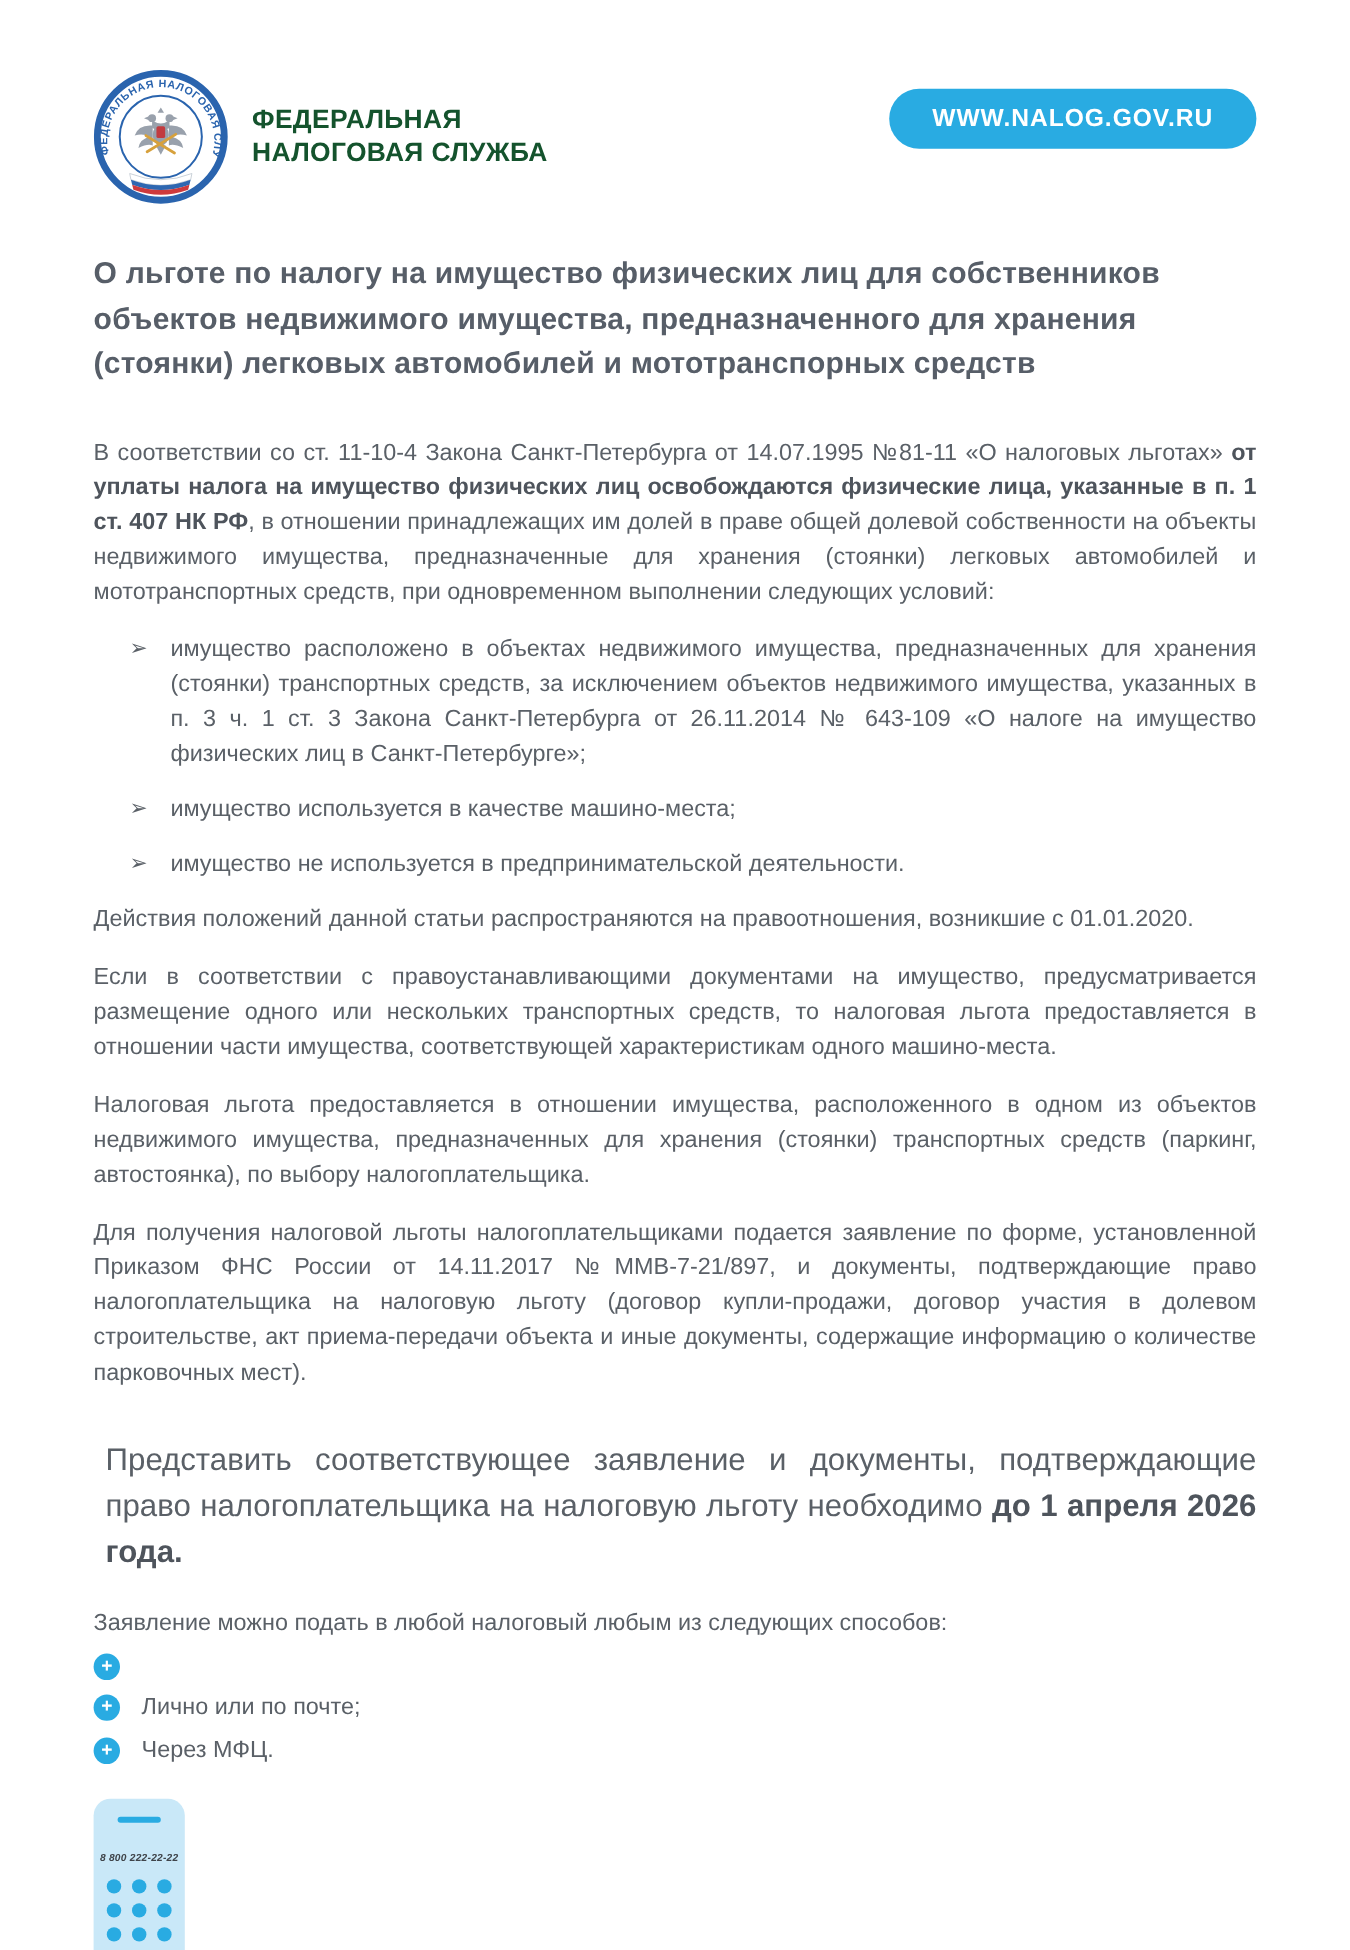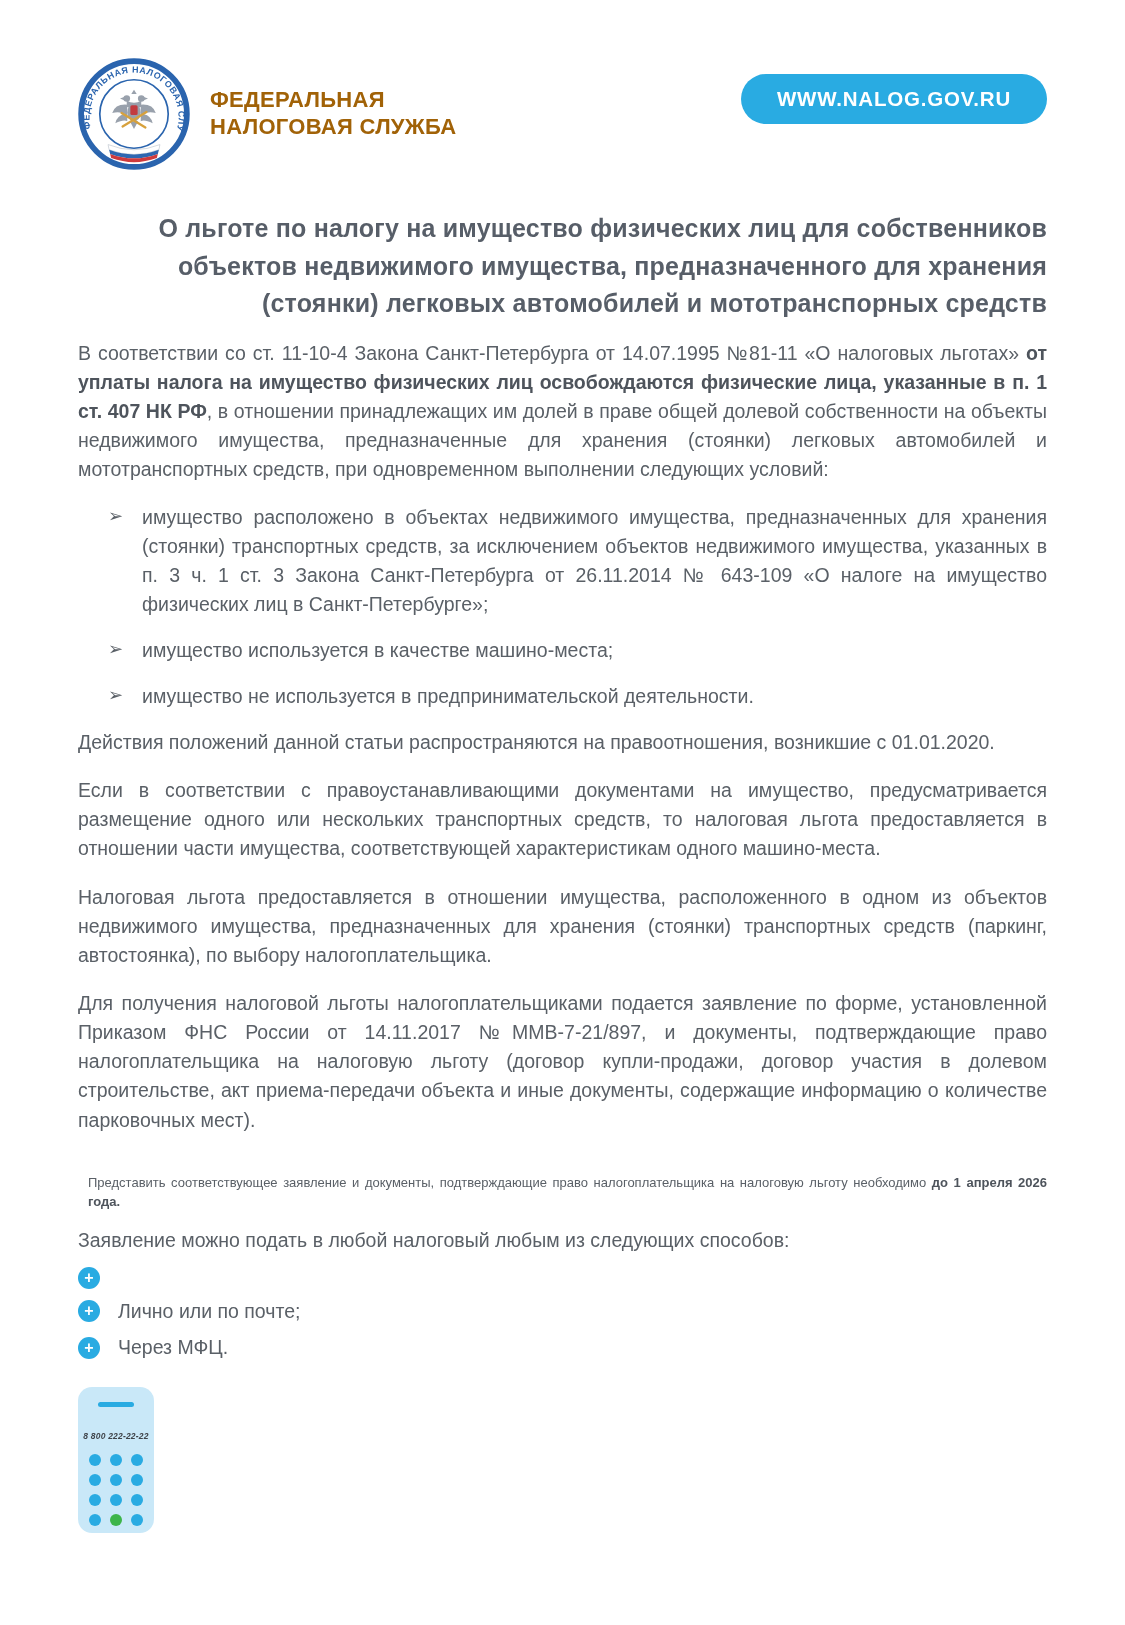--- a/index.html
+++ b/index.html
@@ -3,38 +3,38 @@
 <meta charset="utf-8">
 <style>
   html,body{margin:0;padding:0;background:#ffffff;}
   body{width:1125px;height:1625px;font-family:"Liberation Sans",sans-serif;color:#5a6067;-webkit-font-smoothing:antialiased;}
   .page{box-sizing:border-box;width:1125px;height:1625px;padding:58px 78px 0 78px;overflow:hidden;}
 
   
   .header{display:flex;justify-content:space-between;align-items:flex-start;}
   .logo-block{display:flex;align-items:center;gap:20px;}
   .logo-svg{width:112px;height:112px;flex:0 0 auto;}
-  .org-name{font-weight:700;color:#a16207;font-size:22px;line-height:1.22;letter-spacing:.3px;}
+  .org-name{font-weight:700;color:#14532d;font-size:22px;line-height:1.22;letter-spacing:.3px;}
   .website-badge{background:#29abe2;color:#fff;font-size:20.5px;font-weight:700;letter-spacing:.8px;
                  padding:13px 36px;border-radius:27px;margin-top:16px;white-space:nowrap;}
 
   
-  .title{margin:40px auto 0;max-width:980px;text-align:right;font-size:25px;font-weight:700;
+  .title{margin:40px auto 0;max-width:980px;text-align:left;font-size:25px;font-weight:700;
          color:#575e68;line-height:1.5;letter-spacing:.2px;}
 
   
   .para{margin-top:16px;font-size:19.5px;line-height:1.49;text-align:justify;}
-  .para.first{margin-top:16px;}
+  .para.first{margin-top:40px;}
   b{font-weight:700;color:#4e545c;}
 
   .conditions{list-style:none;margin:6px 0 0;padding:0;}
   .conditions li{position:relative;margin-top:17px;padding-left:64px;font-size:19.5px;line-height:1.49;text-align:justify;}
   .arrow{position:absolute;left:30px;top:0;font-size:18px;color:#5a6067;}
 
-  .deadline{margin-top:38px;padding-left:10px;font-size:13px;line-height:1.49;text-align:justify;}
+  .deadline{margin-top:38px;padding-left:10px;font-size:26px;line-height:1.49;text-align:justify;}
 
   .submit-lead{margin-top:16px;font-size:19.5px;line-height:1.4;}
   .methods{list-style:none;margin:12px 0 0;padding:0;}
   .methods li{display:flex;align-items:center;gap:18px;margin-top:9px;font-size:19.5px;line-height:1.4;}
   .plus-icon{flex:0 0 auto;width:22px;height:22px;border-radius:50%;background:#29abe2;color:#fff;
              font-size:16px;font-weight:700;line-height:22px;text-align:center;}
 
   
   .footer{display:flex;gap:56px;margin-top:26px;align-items:flex-end;font-style:italic;}
   .phone-card{width:76px;height:146px;border-radius:14px;background:#c9e8f8;flex:0 0 auto;}

